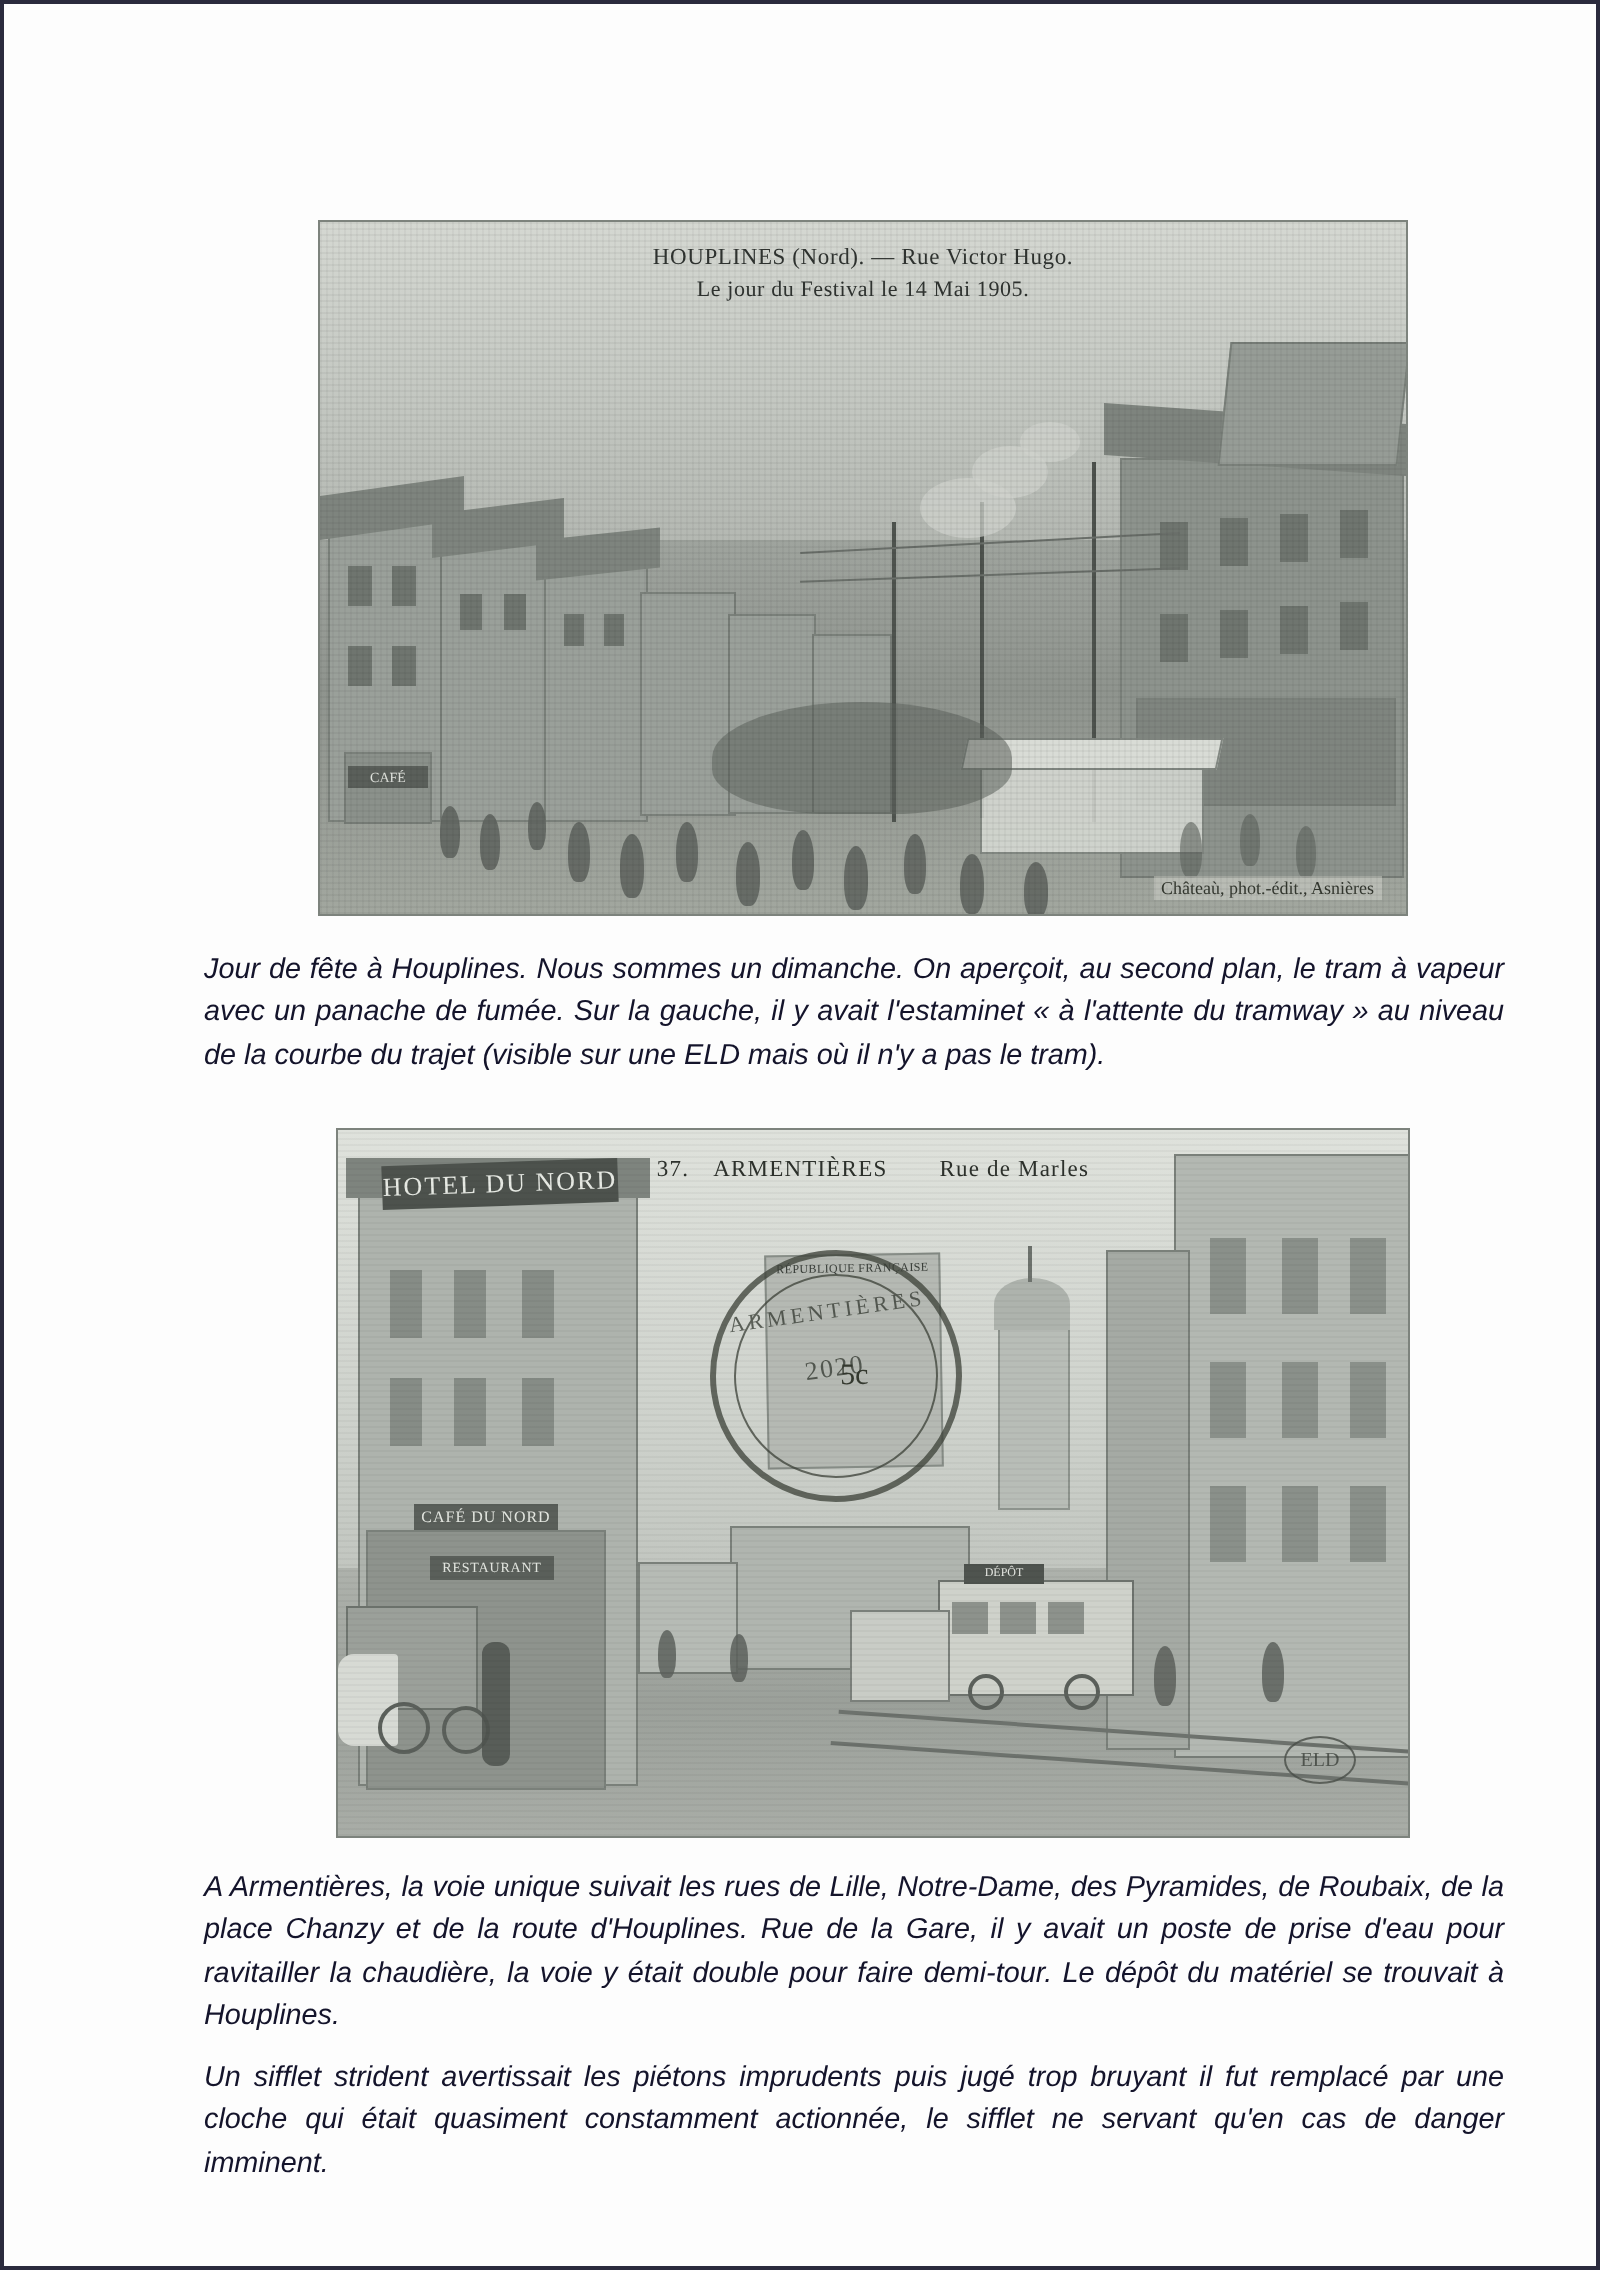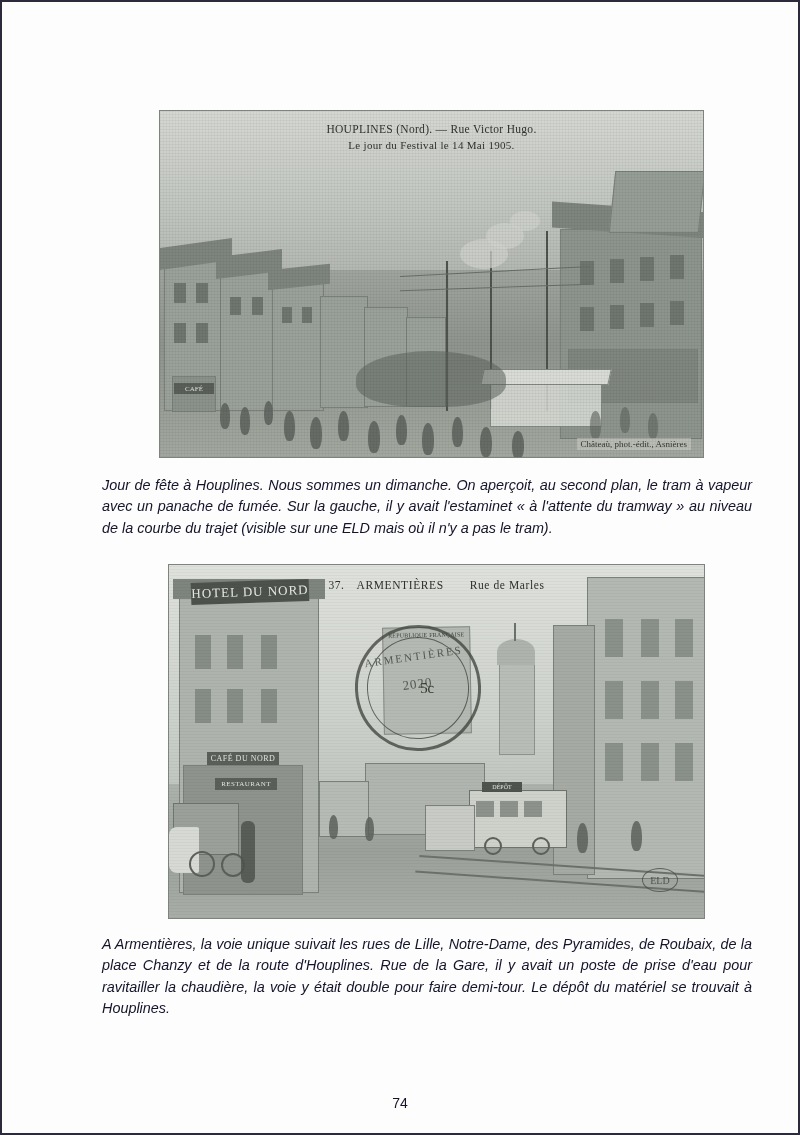--- a/index.html
+++ b/index.html
@@ -496,17 +496,17 @@
         <div class="ctext">ARMENTIÈRES</div>
         <div class="cdate">2020</div>
       </div>
 
       <div class="eld">ELD</div>
       <div class="grain2"></div>
     </div>
 
     <div class="para" style="left:100px; top:932px; width:650px;">A Armentières, la voie unique suivait les rues de Lille, Notre-Dame, des Pyramides, de Roubaix, de la place Chanzy et de la route d'Houplines. Rue de la Gare, il y avait un poste de prise d'eau pour ravitailler la chaudière, la voie y était double pour faire demi-tour. Le dépôt du matériel se trouvait à Houplines.</div>
 
-
-    <div class="pagenum">74</div>
+    <div class="para" style="left:100px; top:1027px; width:650px;">Un sifflet strident avertissait les piétons imprudents puis jugé trop bruyant il fut remplacé par une cloche qui était quasiment constamment actionnée, le sifflet ne servant qu'en cas de danger imminent.</div>
+
 
   </div>
 </div>
 
 </body></html>

